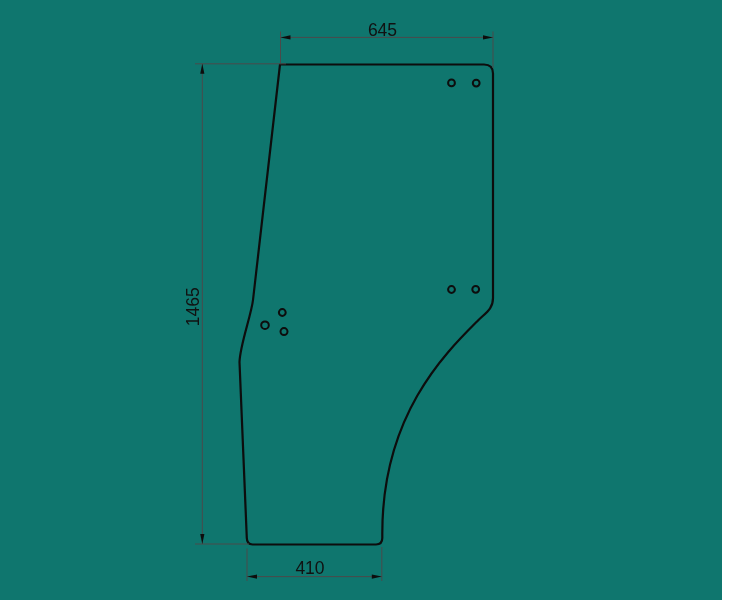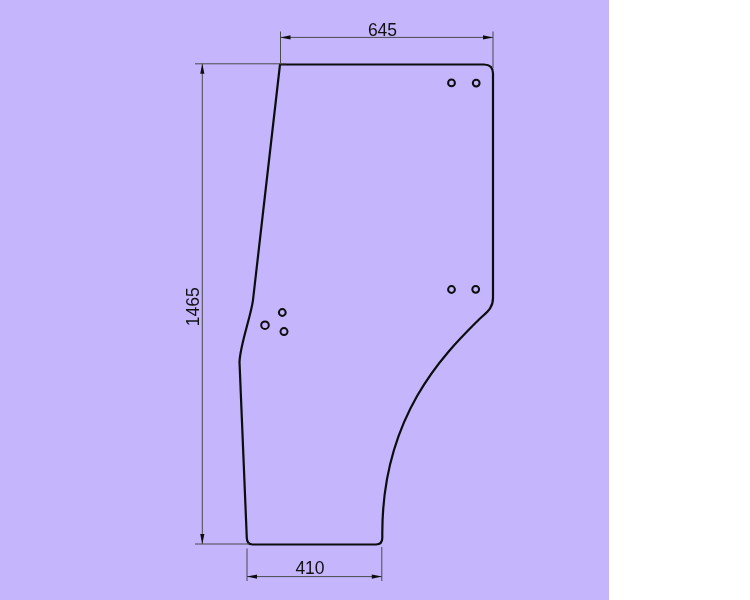--- a/index.html
+++ b/index.html
@@ -1,16 +1,16 @@
 <!DOCTYPE html>
 <html><head>
 <meta charset="utf-8">
 <style>
   html,body{margin:0;padding:0;background:#ffffff;}
-  .page{position:relative;width:609px;height:600px;background:#c4b5fd;overflow:hidden;
+  .page{position:relative;width:722px;height:600px;background:#0f766e;overflow:hidden;
         font-family:"Liberation Sans", sans-serif;}
   svg text{font-family:"Liberation Sans", sans-serif;fill:#111;}
 </style>
 </head>
 <body>
 
 <div class="page">
 <svg width="750" height="600" viewBox="0 0 750 600" xmlns="http://www.w3.org/2000/svg">
 
   <g>

